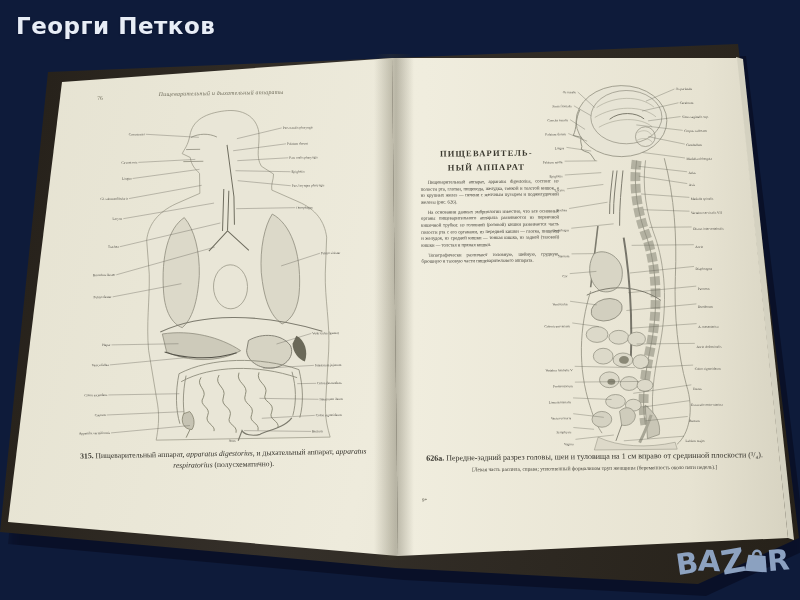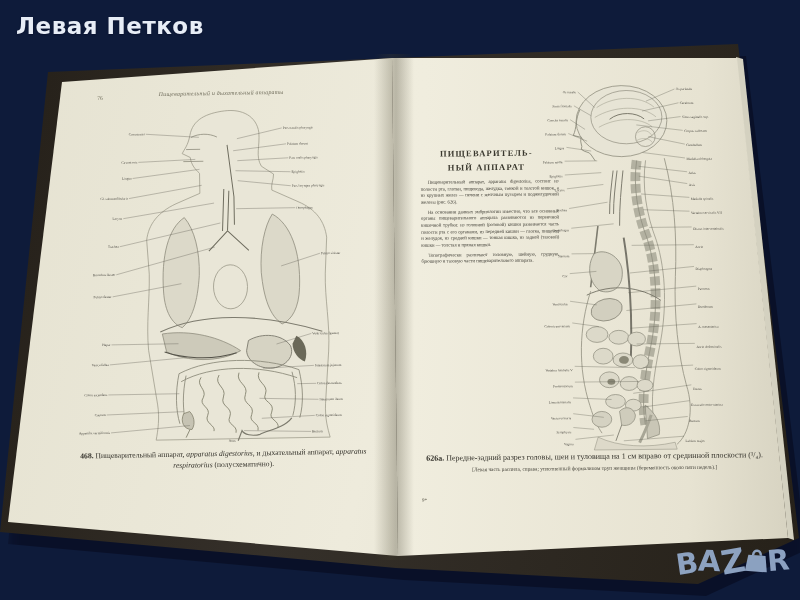--- a/index.html
+++ b/index.html
@@ -175,21 +175,21 @@
           <span class="fig-label lab-r" style="left: 222px; top: 230px;">Ventriculus (gaster)</span>
           <span class="fig-label lab-r" style="left: 224px; top: 262px;">Intestinum jejunum</span>
           <span class="fig-label lab-r" style="left: 226px; top: 280px;">Colon descendens</span>
           <span class="fig-label lab-r" style="left: 228px; top: 296px;">Intestinum ileum</span>
           <span class="fig-label lab-r" style="left: 224px; top: 312px;">Colon sigmoideum</span>
           <span class="fig-label lab-r" style="left: 220px; top: 328px;">Rectum</span>
           <span class="fig-label lab-c" style="left: 140px; top: 334px;">Anus</span>
         </div>
 
       <div class="caption lp-caption">
-        <b>468.</b>
+        <b>315.</b>
         <span>Пищеварительный аппарат,</span>
         <i>apparatus digestorius,</i>
         <span>и дыхательный аппарат,</span>
         <i>apparatus respiratorius</i>
         <span>(полусхематично).</span>
       </div>
     </div>
   </div>
 
   <div class="page page-right">
@@ -345,21 +345,21 @@
         <b>626а.</b>
         <span>Передне-задний разрез головы, шеи и туловища на 1 см вправо от срединной плоскости (¹/₄).</span>
         <div class="rp-note">[Левая часть распила, справа; уплотненный формалином труп женщины (беременность около пяти недель).]</div>
       </div>
       <div class="rp-sig">9*</div>
     </div>
   </div>
 
   <div class="gutter"></div>
 
-  <div class="seller">Левая Петков</div>
+  <div class="seller">Георги Петков</div>
 
   <div class="bazar">
     <span class="bz">B</span>
     <span class="bz">A</span>
     <span class="bz">Z</span>
     <span class="bz-bag">
       <svg width="23" height="28" viewBox="0 0 24 28">
         <path d="M3,10 L21,10 L23.5,27 L0.5,27 Z" fill="#93a9c9"></path>
         <path d="M8,10 C8,3.5 16,3.5 16,10" fill="none" stroke="#93a9c9" stroke-width="2.6"></path>
       </svg>

